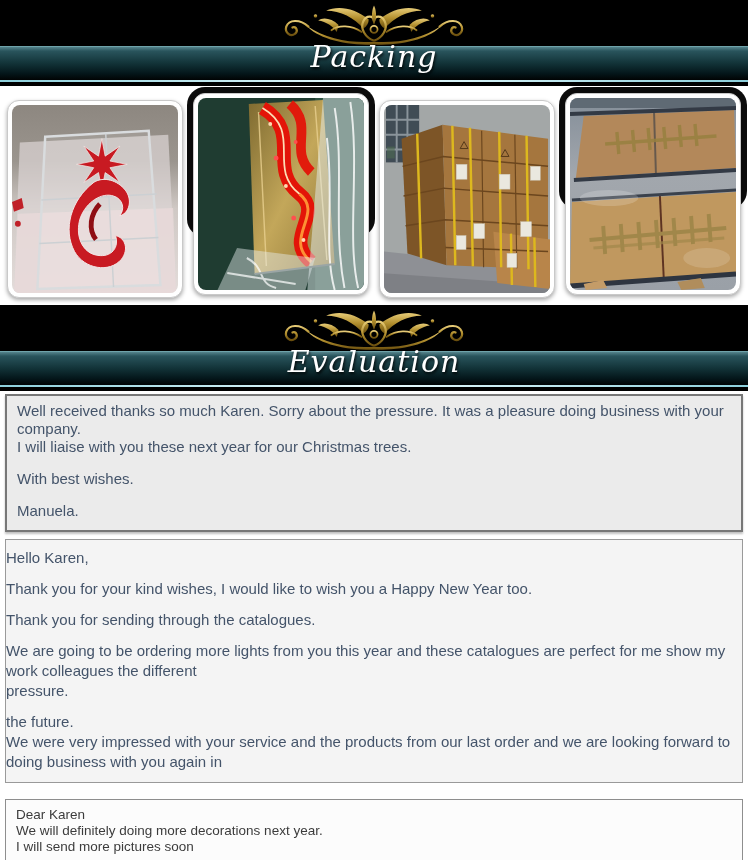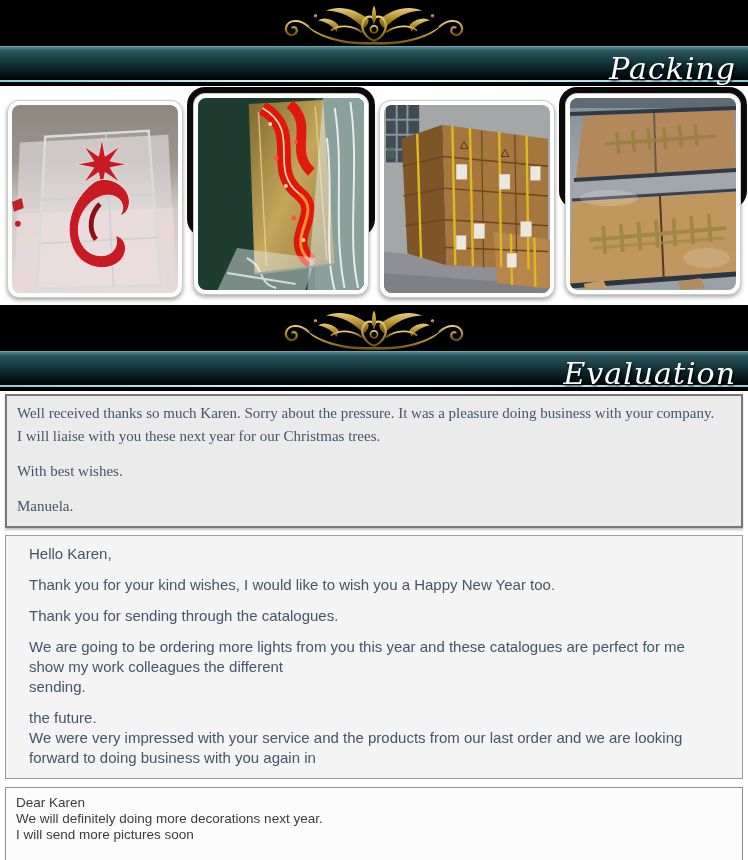--- a/index.html
+++ b/index.html
@@ -6,21 +6,21 @@
   body{width:748px;background:#ffffff;font-family:"Liberation Sans",sans-serif;}
 
   
   .banner{position:relative;height:86px;background:#000;overflow:hidden;}
   .ornament{position:absolute;top:1px;left:50%;transform:translateX(-50%);width:195px;height:46px;}
   .band{position:absolute;left:0;right:0;top:46px;height:34px;
     background:linear-gradient(180deg,#55848c 0%,#29545c 12%,#123338 48%,#04161a 78%,#000 100%);
     border-top:1px solid #6fa3aa;}
   .band-underline{position:absolute;left:0;right:0;top:80px;height:2px;z-index:2;
     background:linear-gradient(90deg,#8ccfdb 0%,#eafcff 50%,#8ccfdb 100%);}
-  .banner-title{position:absolute;left:0;right:0;top:39px;margin:12px;text-align:right;z-index:3;
+  .banner-title{position:absolute;left:0;right:0;top:39px;margin:0;text-align:center;z-index:3;
     font-family:"DejaVu Serif",serif;font-style:italic;font-weight:normal;
     font-size:30px;color:#fff;letter-spacing:1px;text-shadow:1px 2px 3px rgba(0,0,0,.9);}
 
   
   .photos{display:flex;gap:10px;padding:6px 7px 0;height:213px;background:#fff;align-items:flex-start;}
   .card{position:relative;flex:1;min-width:0;}
   .card.plain{margin-top:8px;}
   .card.framed{margin-top:1px;}
   .card.framed::before{content:"";position:absolute;z-index:0;left:-6px;right:-6px;top:-6px;
     background:#0c0c0c;border-radius:18px;height:150px;}
@@ -29,24 +29,24 @@
     padding:4px;box-shadow:0 2px 4px rgba(0,0,0,.35);}
   .photo-clip{border-radius:8px;overflow:hidden;height:188px;}
   .card.framed .photo-clip{height:192px;}
   svg.photo{display:block;width:100%;height:100%;}
 
   
   .messages{padding:3px 5px 0;}
   .msg{box-sizing:border-box;font-size:15px;color:#44546a;}
   .msg1{background:#ebebeb;border:2px solid #777;box-shadow:0 2px 2px rgba(0,0,0,.25);
     padding:6px 10px 8px;margin-bottom:7px;}
-  .msg2{background:#f4f4f4;border:1px solid #9a9a9a;padding:8px 23px 10px;margin-bottom:8px;}
+  .msg2{background:#f4f4f4;border:1px solid #9a9a9a;padding:8px 0 10px;margin-bottom:16px;}
   .msg3{background:#fcfcfc;border:1px solid #8e8e8e;border-bottom:2px solid #4e4e4e;
     padding:7px 10px;height:146px;position:relative;color:#3c3c3c;font-size:13.5px;margin-bottom:6px;}
-  .ml{line-height:23px;min-height:20px;font-family:Liberation Serif, serif;}
+  .ml{line-height:18px;min-height:20px;}
   .ml.blank{min-height:12px;}
   .ml2{line-height:20px;min-height:20px;}
   .ml2.blank{min-height:11px;}
   .ml3{line-height:16px;min-height:16px;}
 </style>
 </head>
 <body>
 
 <div class="banner">
   <svg class="ornament" viewBox="0 0 220 50" aria-hidden="true">
@@ -254,21 +254,21 @@
   </div>
 
   <div class="msg msg2">
     <div class="ml2">Hello Karen,</div>
     <div class="ml2 blank"></div>
     <div class="ml2">Thank you for your kind wishes, I would like to wish you a Happy New Year too.</div>
     <div class="ml2 blank"></div>
     <div class="ml2">Thank you for sending through the catalogues.</div>
     <div class="ml2 blank"></div>
     <div class="ml2">We are going to be ordering more lights from you this year and these catalogues are perfect for me show my work colleagues the different</div>
-    <div class="ml2">sending.</div>
+    <div class="ml2">pressure.</div>
     <div class="ml2 blank"></div>
     <div class="ml2">the future.</div>
     <div class="ml2">We were very impressed with your service and the products from our last order and we are looking forward to doing business with you again in</div>
   </div>
 
   <div class="msg msg3">
     <div class="msg3-left">
       <div class="ml3">Dear Karen</div>
       <div class="ml3">We will definitely doing more decorations next year.</div>
       <div class="ml3">I will send more pictures soon</div>

